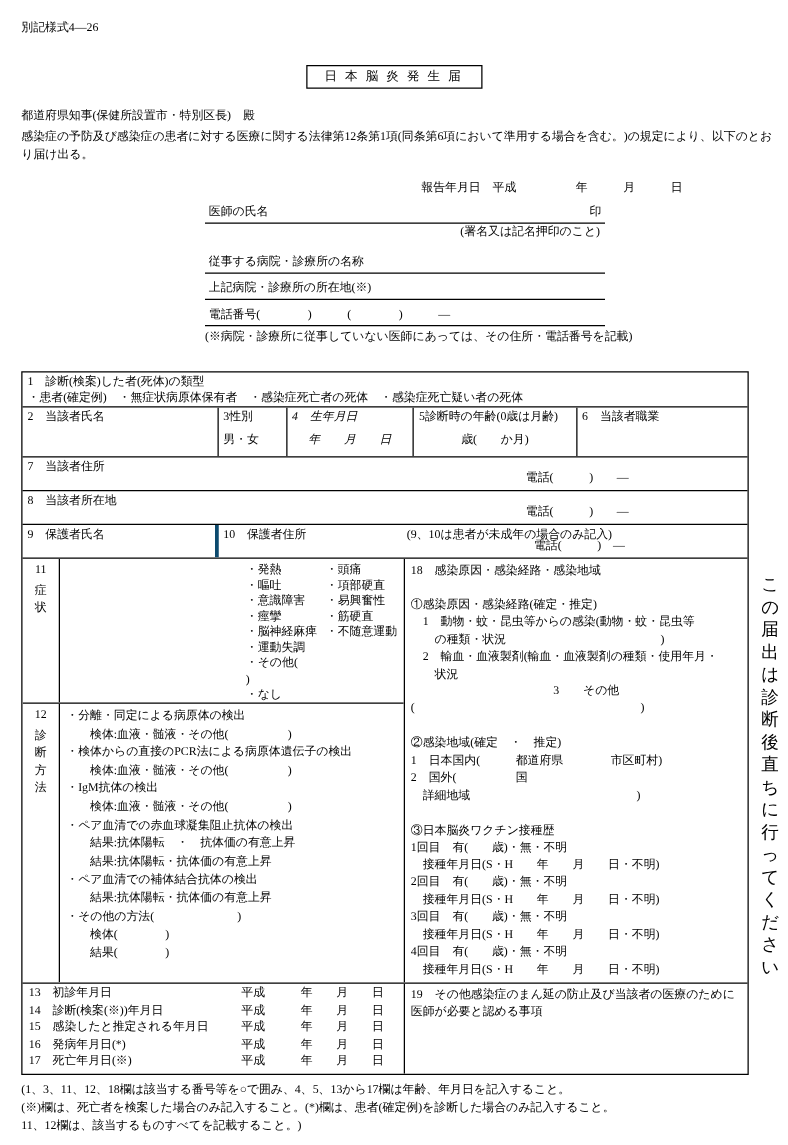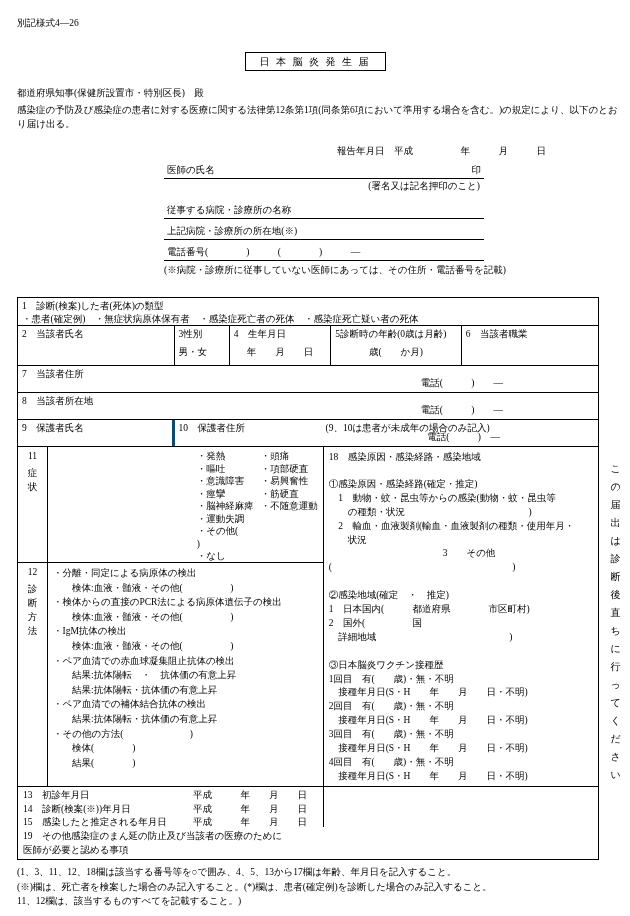--- a/index.html
+++ b/index.html
@@ -23,27 +23,27 @@
   .field-line {
     border-bottom:1px solid #000; display:flex; justify-content:space-between;
     padding:2px 3px 1px; margin-top:4px; white-space:pre;
   }
   .field-line.mt { margin-top:9px; }
   .seal-note { text-align:right; padding-right:4px; margin-top:1px; }
   .doctor-note { margin-top:3px; white-space:nowrap; }
 
   .main-table { border:1px solid #000; margin-top:20px; width:582px; }
   .tr { border-bottom:1px solid #000; position:relative; overflow:hidden; }
-  .tr:last-child { border-bottom:none;flex-direction:column; }
+  .tr:last-child { border-bottom:none; }
 
   .r1 { padding:2px 4px; height:28px; line-height:12.5px; }
   .r2 { display:flex; height:40px; }
   .c { border-right:1px solid #000; padding:2px 4px; overflow:hidden; }
   .r2 .c:last-child, .r9 .c:last-child { border-right:none; }
-  .c1{width:27%;} .c2{width:9.5%;} .c3{width:17.5%;} .c4{width:22.5%;} .c5{width:23.5%;}
+  .c1{width:27%;} .c2{width:9.5%;} .c3{width:17.5%;font-style:italic;} .c4{width:22.5%;} .c5{width:23.5%;}
   .sub { margin-top:5px; white-space:pre; }
   .sub.ctr { text-align:center; }
 
   .rphone { height:27px; padding:2px 4px; }
   .rphone .phone { position:absolute; right:95px; bottom:2px; white-space:pre; }
 
   .r9 { display:flex; height:27px; }
   .g1 { width:27%; border-right:3px solid #0c4a6e; padding:2px 4px; }
   .g2 { width:73%; padding:2px 4px; position:relative; overflow:hidden; }
   .g2-note { margin-left:78px; }
@@ -66,21 +66,21 @@
   .ln18 { line-height:13.9px; min-height:13.9px; white-space:pre; }
 
   .bottom { display:flex; height:72px; }
   .bot-left { width:52.7%; border-right:1px solid #000; padding:2px 5px; overflow:hidden; }
   .date-row { display:flex; line-height:13.5px; white-space:pre; }
   .dl { width:170px; }
   .bot-right { width:47.3%; padding:2px 5px; line-height:14px; }
 
   .side-note {
     position:absolute; top:460px; right:8px; width:13px;
-    font-size:10px; line-height:18px; word-break:break-all; text-align:center;
+    font-size:14px; line-height:18px; word-break:break-all; text-align:left;
   }
 
   .footnotes { margin-top:5px; }
   .fn { line-height:14.5px; white-space:nowrap; }
 </style>
 </head>
 <body>
 
 <div class="page">
 

